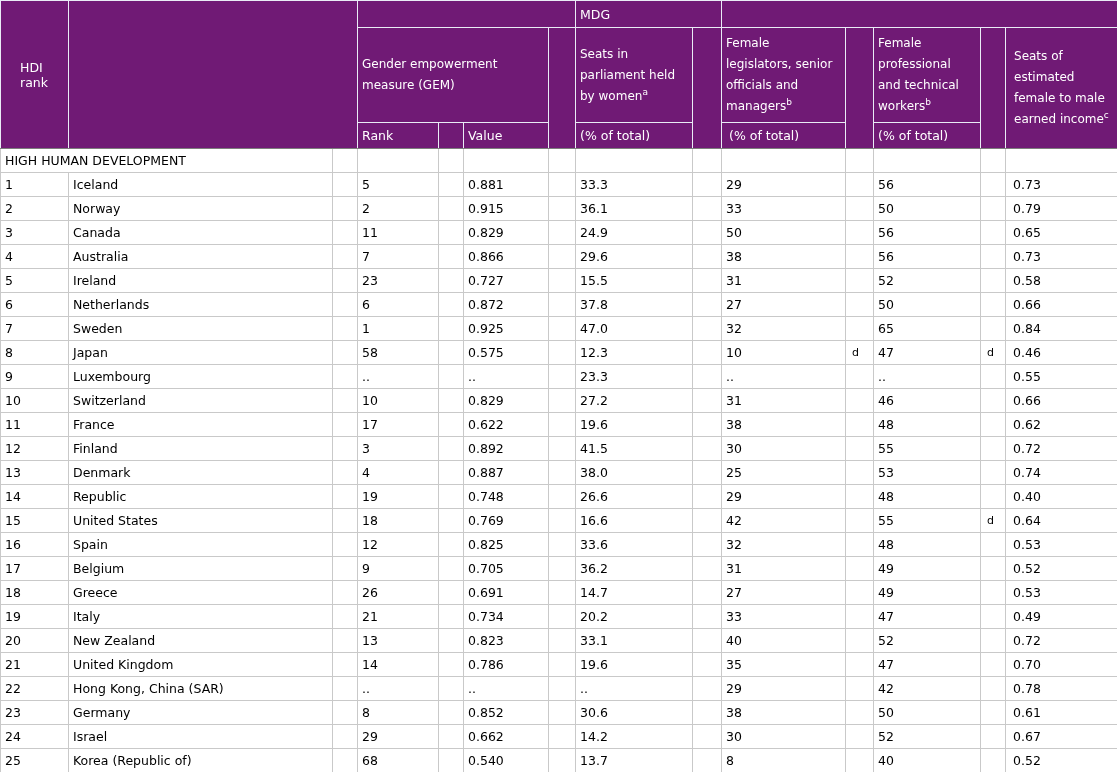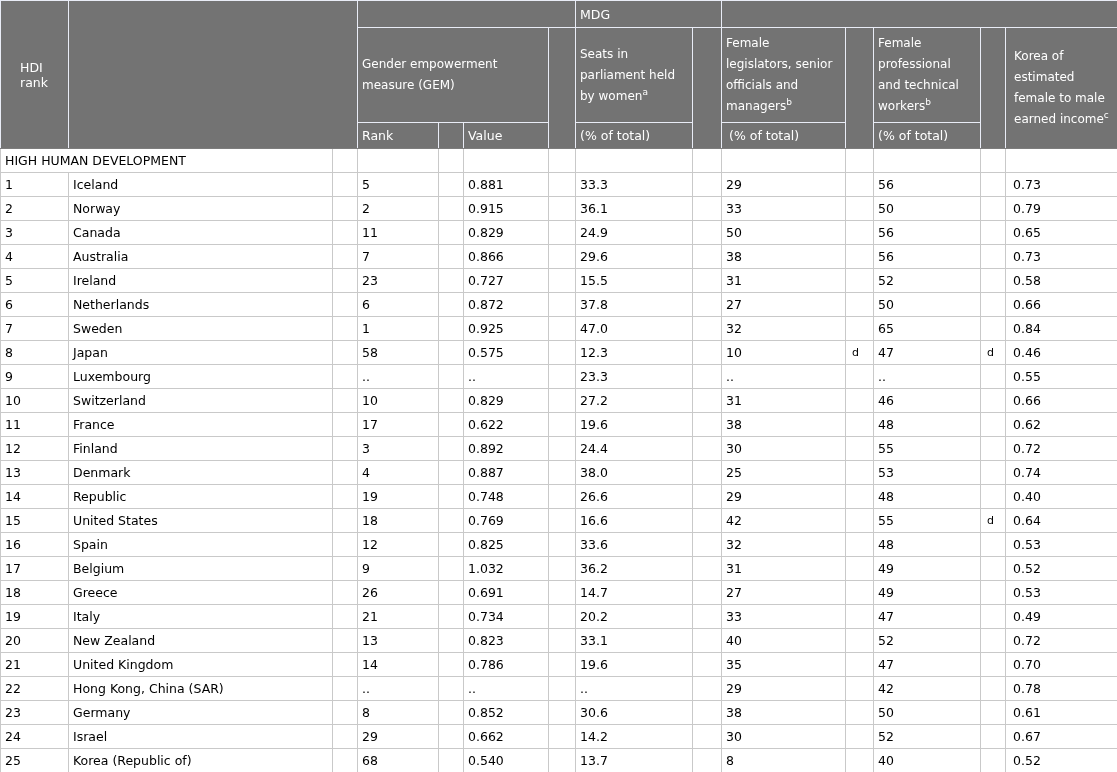--- a/index.html
+++ b/index.html
@@ -1,21 +1,21 @@
 <!DOCTYPE html>
 <html><head>
 <meta charset="utf-8">
 <style>
   html,body{margin:0;padding:0;background:#ffffff;}
   body{font-family:"DejaVu Sans","Liberation Sans",sans-serif;color:#000;}
   .wrap{width:1117px;height:772px;overflow:hidden;}
   table.gem-table{border-collapse:collapse;table-layout:fixed;width:1117px;}
   
   thead th{
-    background:#737373;color:#ffffff;font-weight:normal;text-align:left;
+    background:#701a75;color:#ffffff;font-weight:normal;text-align:left;
     border:1px solid #e9ecf6;padding:0;font-size:12.5px;vertical-align:middle;
     overflow:hidden;
   }
   th.hdi{padding-left:19px;}
   th.mdg{padding-left:4px;}
   th.lbl{padding-left:4px;line-height:21px;font-size:12px;}
   th.ratio{padding-left:8px;}
   th.sub{padding-left:4px;}
   th.sub.unit2{padding-left:7px;}
   th.bb{border-bottom:1px solid #7d7d7d;}
@@ -83,21 +83,21 @@
           </th>
       <th class="bb" rowspan="2"></th>
       <th class="lbl">
             <span class="line">Female</span>
             <span class="line">professional</span>
             <span class="line">and technical</span>
             <span class="line">workers<sup>b</sup></span>
           </th>
       <th class="bb" rowspan="2"></th>
       <th class="lbl ratio bb" rowspan="2">
-            <span class="line">Korea of</span>
+            <span class="line">Seats of</span>
             <span class="line">estimated</span>
             <span class="line">female to male</span>
             <span class="line">earned income<sup>c</sup></span>
           </th>
     </tr>
     <tr class="h3">
       <th class="sub bb">Rank</th>
       <th class="bb"></th>
       <th class="sub bb">Value</th>
       <th class="sub bb">(% of total)</th>
@@ -298,21 +298,21 @@
           <td class="ratio-td">0.62</td>
         </tr>
         <tr>
           <td>12</td>
           <td>Finland</td>
           <td></td>
           <td>3</td>
           <td></td>
           <td>0.892</td>
           <td></td>
-          <td>24.4</td>
+          <td>41.5</td>
           <td></td>
           <td>30</td>
           <td class="note"></td>
           <td>55</td>
           <td class="note"></td>
           <td class="ratio-td">0.72</td>
         </tr>
         <tr>
           <td>13</td>
           <td>Denmark</td>
@@ -376,21 +376,21 @@
           <td>48</td>
           <td class="note"></td>
           <td class="ratio-td">0.53</td>
         </tr>
         <tr>
           <td>17</td>
           <td>Belgium</td>
           <td></td>
           <td>9</td>
           <td></td>
-          <td>1.032</td>
+          <td>0.705</td>
           <td></td>
           <td>36.2</td>
           <td></td>
           <td>31</td>
           <td class="note"></td>
           <td>49</td>
           <td class="note"></td>
           <td class="ratio-td">0.52</td>
         </tr>
         <tr>

